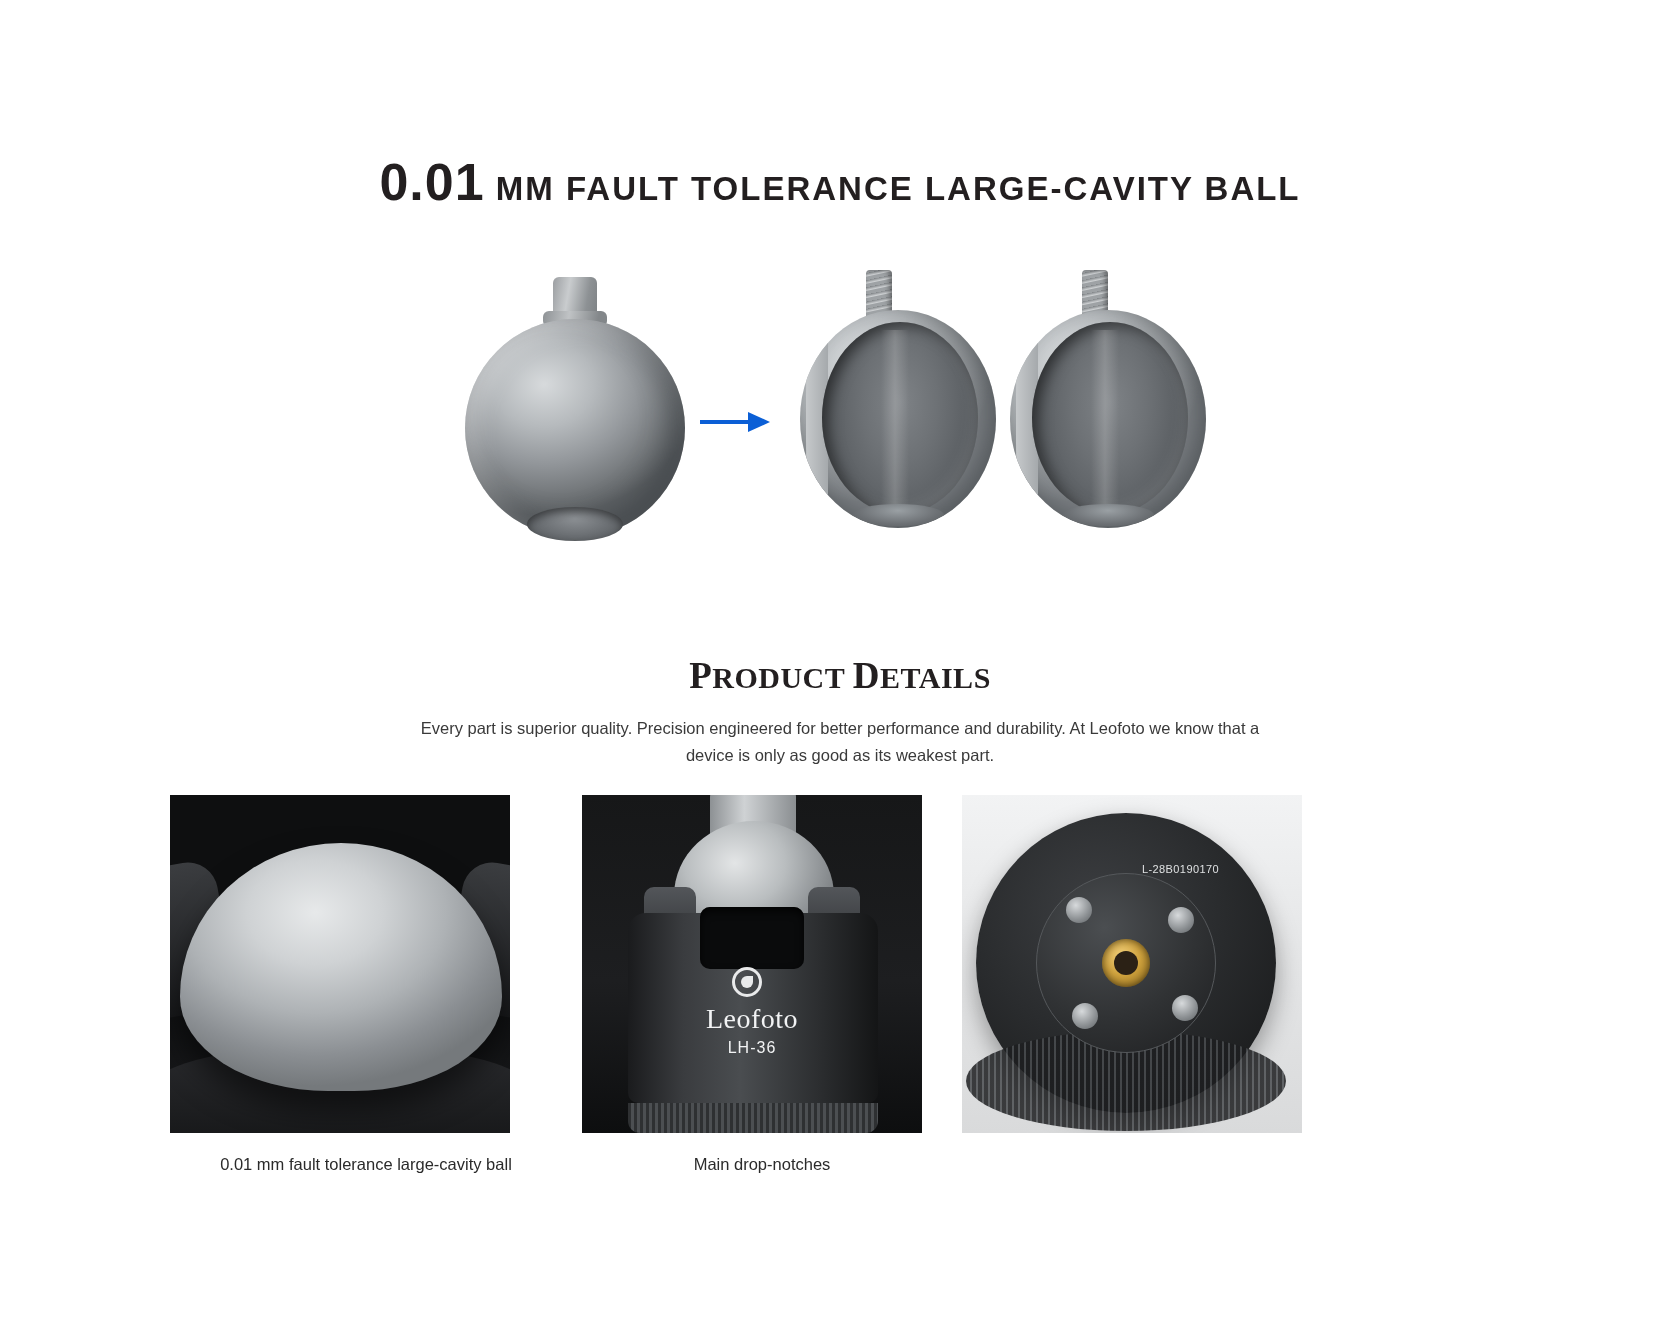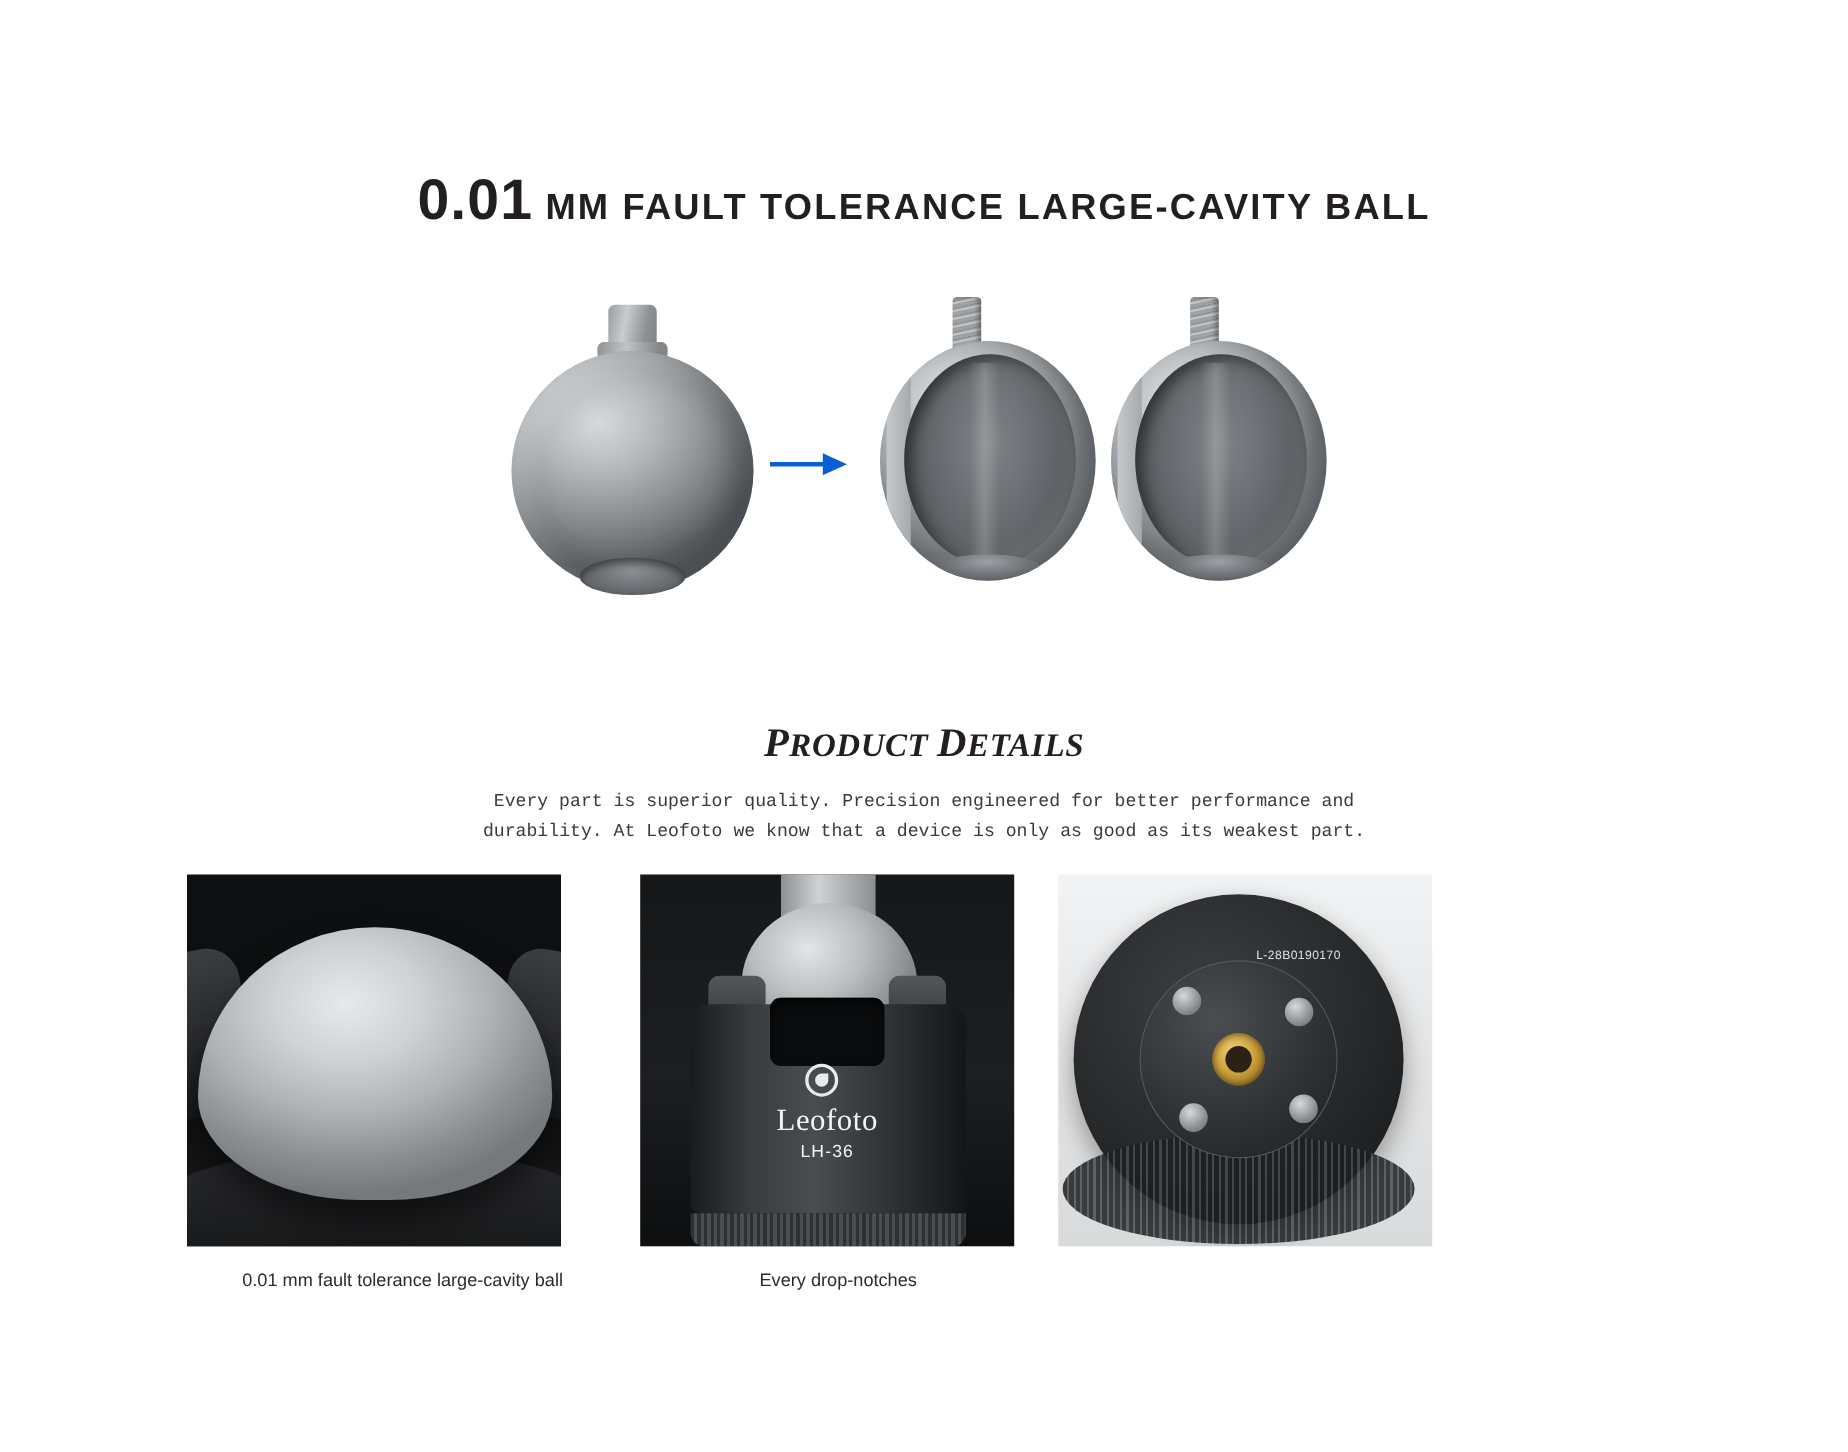--- a/index.html
+++ b/index.html
@@ -172,33 +172,31 @@
   
   .details-title {
     text-align: center;
     margin: 0;
     padding-top: 112px;
     font-family: "Liberation Serif", serif;
     font-size: 37px;
     font-weight: bold;
     letter-spacing: 0.5px;
     color: #231f20;
-    font-style: italic;
   }
   .details-title .small-caps {
     font-size: 30px;
   }
   .details-sub {
     margin: 18px auto 0;
     width: 860px;
     text-align: center;
     font-size: 16.5px;
     line-height: 1.65;
     color: #3a3a3a;
-    font-family: Liberation Mono, monospace;
   }
 
   
   .gallery {
     display: flex;
     margin-top: 26px;
     padding: 0 170px;
     gap: 4px;
     box-sizing: border-box;
   }
@@ -536,21 +534,21 @@
       <div class="clampR"></div>
       <div class="body"></div>
       <div class="slot"></div>
       <div class="logo-mark"></div>
       <div class="brand">
         <div class="bname">Leofoto</div>
         <div class="bmodel">LH-36</div>
       </div>
       <div class="ring"></div>
     </div>
-    <div class="caption">Every drop-notches</div>
+    <div class="caption">Main drop-notches</div>
   </div>
 
 
   <div class="gallery-item">
     <div class="thumb t4">
       <div class="disc"></div>
       <div class="scale-ring"></div>
       <div class="inner-plate"></div>
       <div class="screw s1"></div>
       <div class="screw s2"></div>

